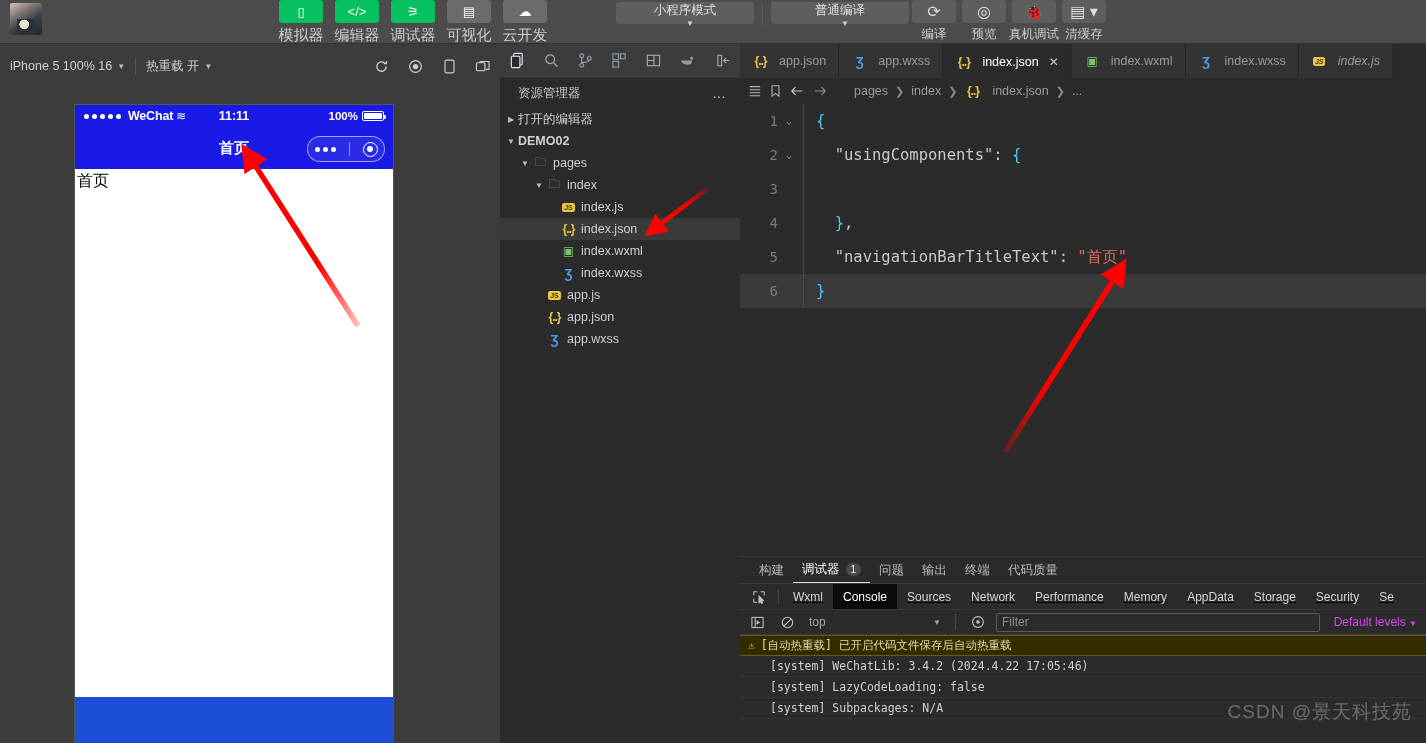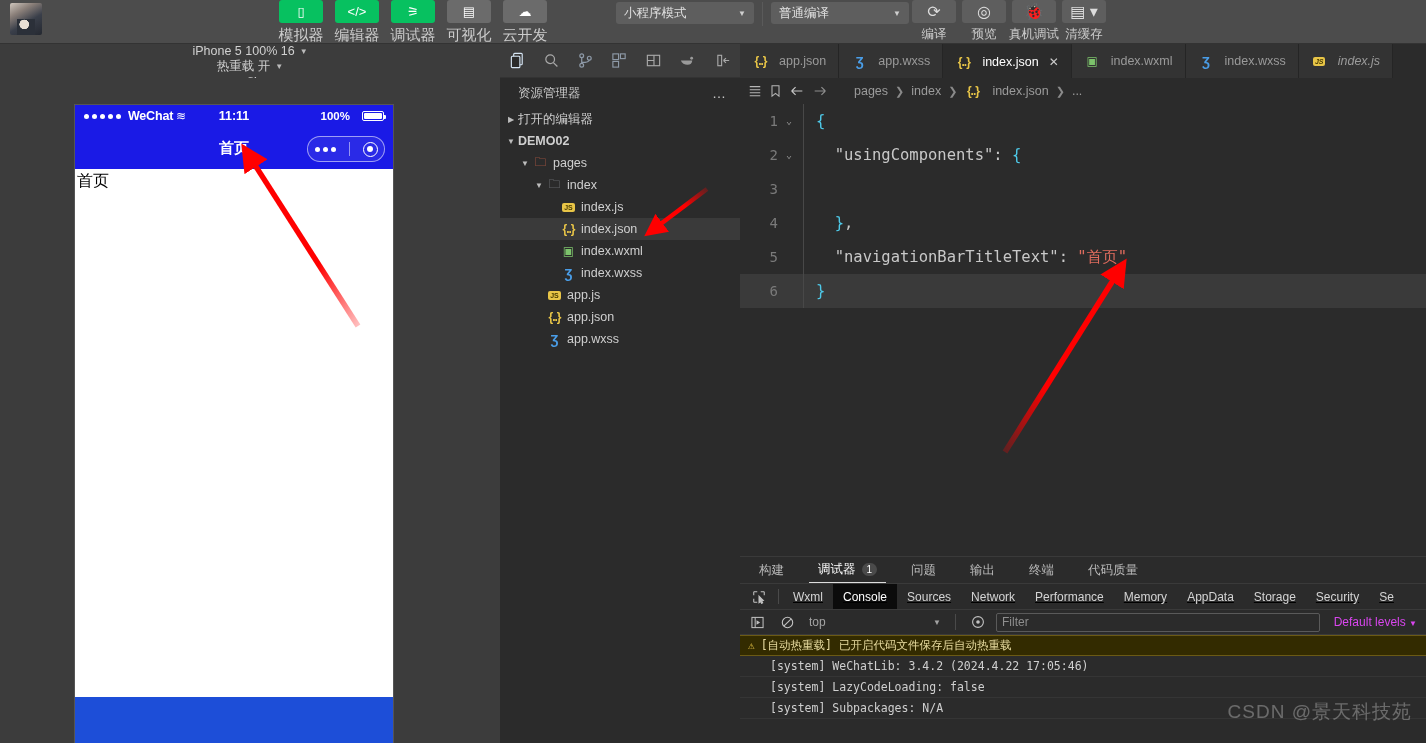--- a/index.html
+++ b/index.html
@@ -39,37 +39,37 @@
     color: #fff; font-size: 13px; line-height: 1;
   }
   .tb-icon.green { background: #07c160; }
   .tb-icon.grey  { background: #6b6b6b; }
   .tb-label { color: #ccc; font-size: 15px; margin-top: 3px; white-space: nowrap; }
 
   .tb-right { display: flex; align-items: flex-start; margin-left: 60px; }
   .sel {
     height: 22px; min-width: 138px; background: #5e5e5e; border-radius: 3px;
     color: #e0e0e0; font-size: 12.5px; display: flex; align-items: center;
-    padding: 0 8px; margin-top: 2px; cursor: pointer; justify-content: space-between;
+    padding: 0 8px; margin-top: 2px; cursor: pointer; justify-content: space-between; flex-direction: column;
   }
   .sel .caret { font-size: 8px; color: #cfcfcf; margin-left: 10px; }
   .divider-v { width: 1px; height: 24px; background: #5a5a5a; margin: 2px 8px 0; }
 
   .ic-btn { width: 50px; display: flex; flex-direction: column; align-items: center; cursor: pointer; }
   .ic-box {
     width: 44px; height: 23px; border-radius: 3px; background: #5e5e5e;
     display: flex; align-items: center; justify-content: center; color: #dcdcdc;
   }
   .ic-lab { color: #ccc; font-size: 12.5px; margin-top: 3px; white-space: nowrap; }
 
   
   .simbar {
     position: absolute; left: 0; top: 44px; width: 500px; height: 45px;
     background: #3c3c3c; border-bottom: 1px solid #2d2d2d;
-    display: flex; align-items: center; flex-direction: column;
+    display: flex; align-items: center;
   }
   .simbar .item {
     color: #d0d0d0; font-size: 12.5px; padding: 0 10px; cursor: pointer;
     display: flex; align-items: center; height: 100%;
   }
   .simbar .item .caret { font-size: 8px; margin-left: 5px; color: #bbb; }
   .simbar .sep { width: 1px; height: 18px; background: #555; }
   .simbar .spacer { flex: 1; }
   .simbar .icn {
     width: 34px; height: 100%; display: flex; align-items: center; justify-content: center;
@@ -86,21 +86,21 @@
     background: #1d4ed8; border: 1px solid #555;
   }
   .statusbar {
     height: 22px; background: #1a1ae6; color: #fff; display: flex; align-items: center;
     padding: 0 9px; font-size: 12.5px; position: relative;
   }
   .sb-left { display: flex; align-items: center; gap: 3px; }
   .dot { width: 5px; height: 5px; border-radius: 50%; background: #fff; display: inline-block; }
   .sb-carrier { margin-left: 4px; font-size: 12.5px; font-weight: 600; letter-spacing: -.2px; }
   .sb-time { position: absolute; left: 0; right: 0; text-align: center; font-size: 12.5px; font-weight: 600; }
-  .sb-right { margin-left: auto; display: flex; align-items: center; gap: 12px; z-index: 2; font-size: 11.5px; font-weight: 600; }
+  .sb-right { margin-left: auto; display: flex; align-items: center; gap: 4px; z-index: 2; font-size: 11.5px; font-weight: 600; }
   .battery {
     width: 22px; height: 10px; border: 1.2px solid #fff; border-radius: 2px; position: relative;
   }
   .battery::after { content:""; position:absolute; right:-3px; top:3px; width:2px; height:4px; background:#fff; border-radius:0 1px 1px 0; }
   .battery i { position:absolute; left:1px; top:1px; bottom:1px; right:1px; background:#fff; border-radius:1px; display:block; }
 
   .navbar {
     height: 42px; background: #1a1ae6; position: relative;
     display: flex; align-items: center; justify-content: center;
   }
@@ -196,21 +196,21 @@
   .k-brace { color: #4ec9e8; }
   .k-key { color: #c8c8c8; }
   .k-str { color: #e06c5e; }
   .k-punc { color: #c8c8c8; }
 
   
   .panel {
     position: absolute; left: 740px; top: 556px; width: 686px; height: 187px;
     background: #2b2b2b; border-top: 1px solid #3a3a3a;
   }
-  .ptabs { height: 26px; display: flex; align-items: center; padding-left: 10px; gap: 16px; }
+  .ptabs { height: 26px; display: flex; align-items: center; padding-left: 10px; gap: 0; }
   .ptab {
     color: #b9b9b9; font-size: 12.5px; padding: 0 9px; height: 26px;
     display: flex; align-items: center; gap: 6px; cursor: pointer;
   }
   .ptab.active { color: #fff; border-bottom: 1px solid #ddd; }
   .pcount {
     background: #4a4a4a; color: #fff; font-size: 10px; border-radius: 8px;
     padding: 0 5px; line-height: 13px; min-width: 14px; text-align: center;
   }
   .devtabs {

